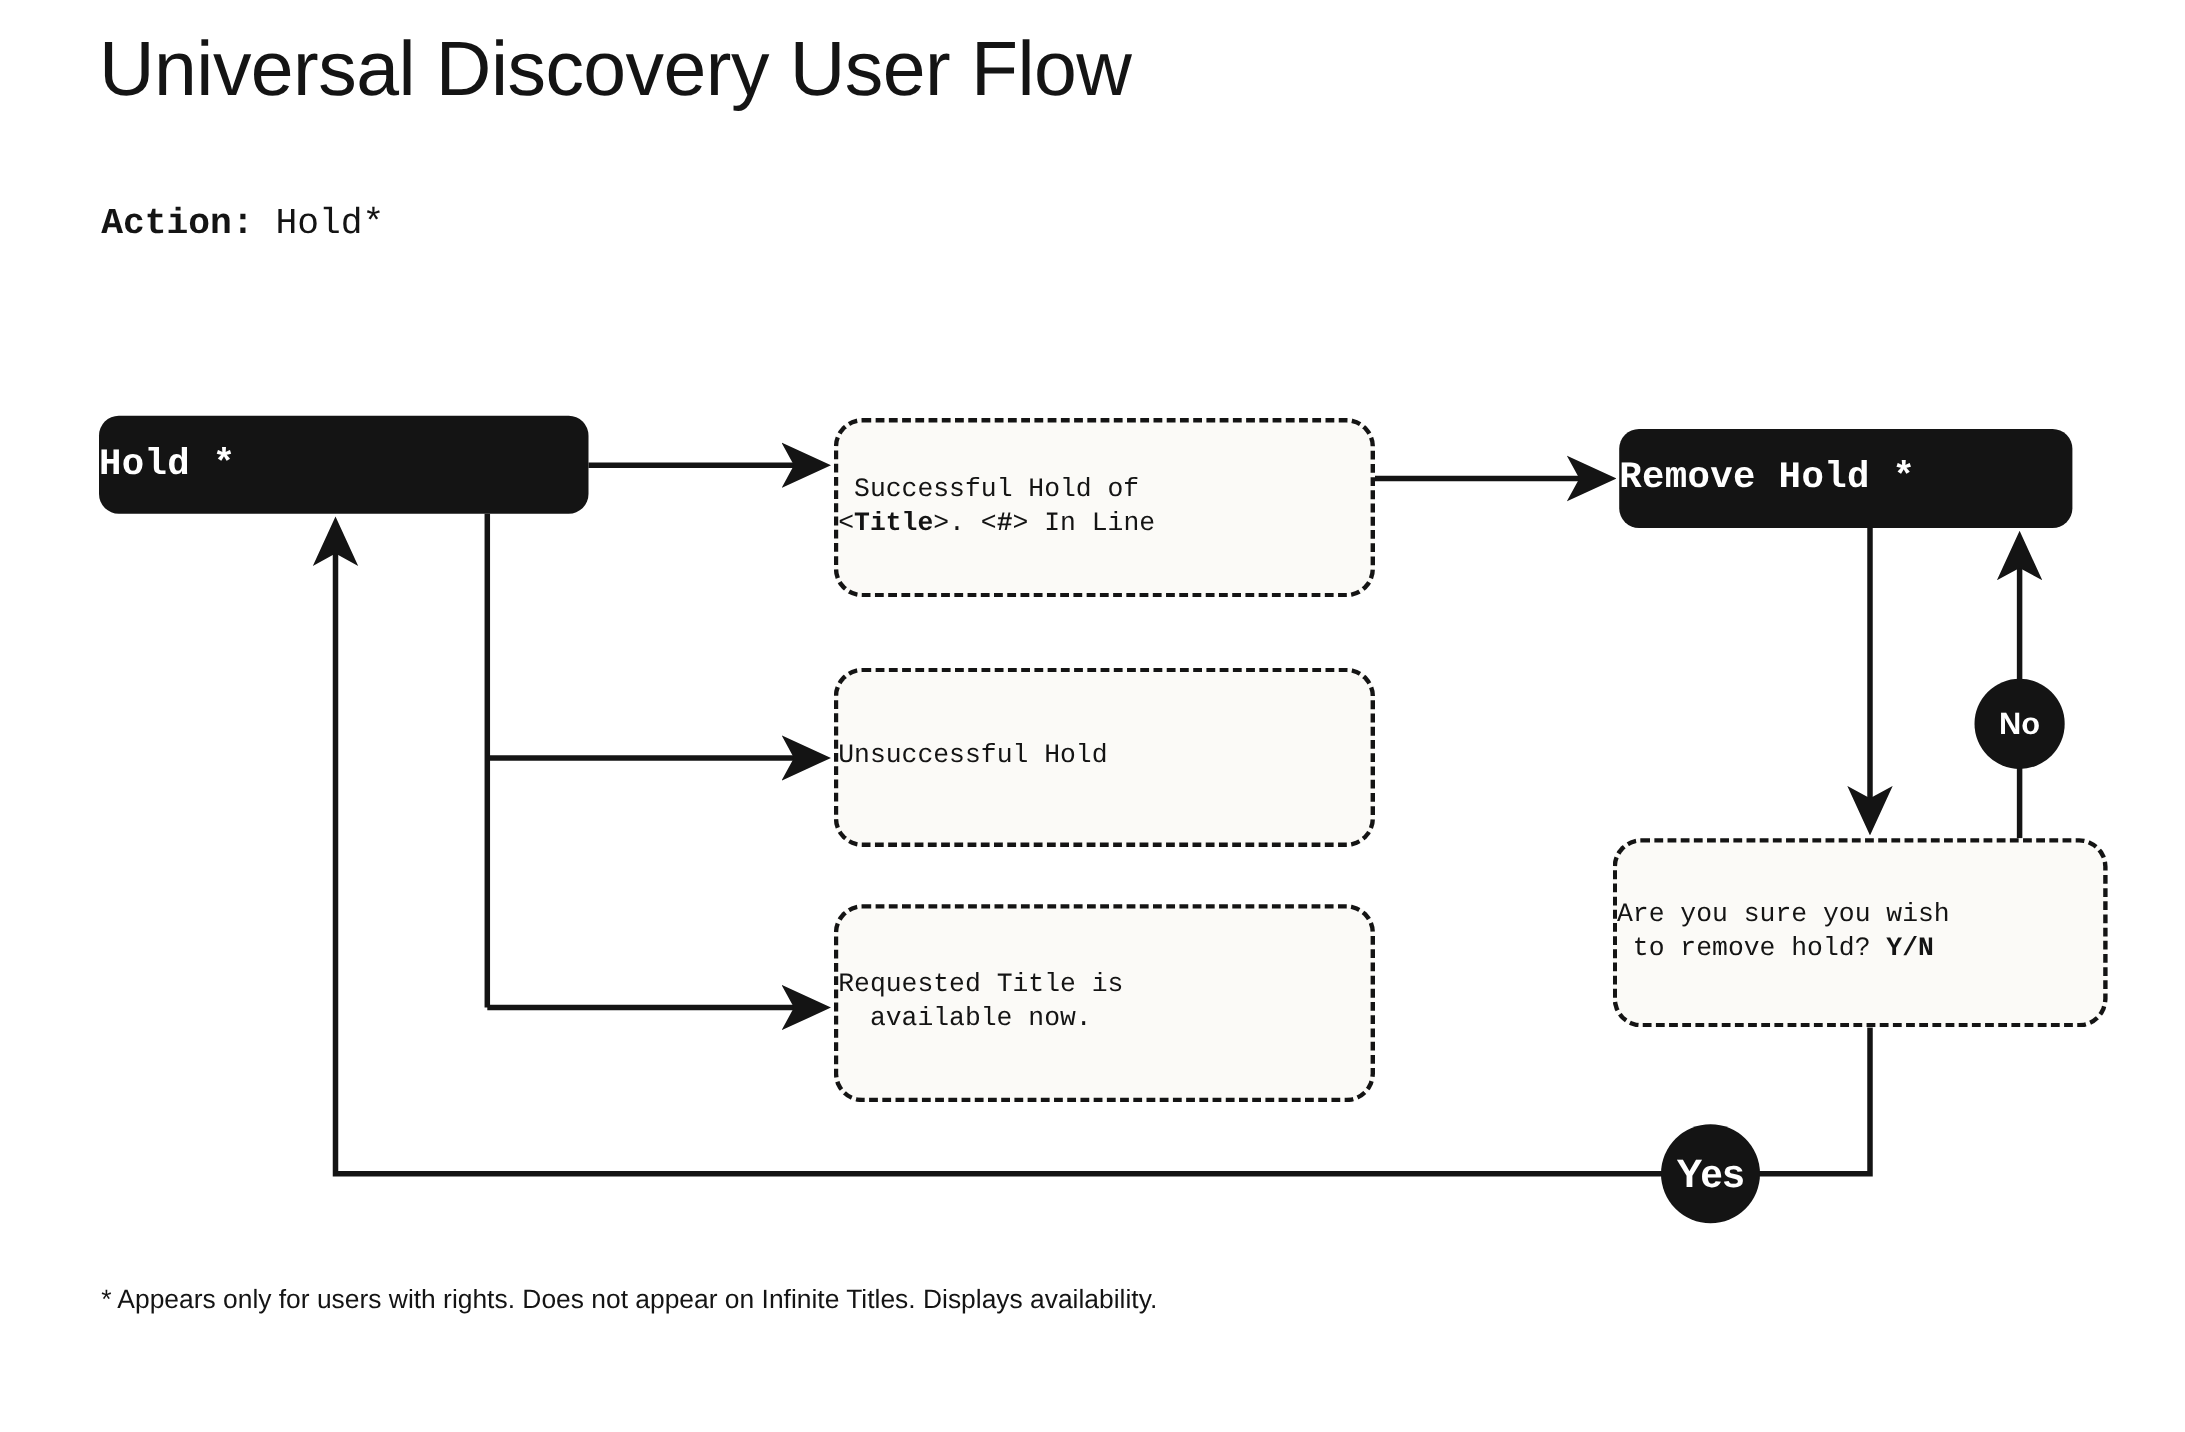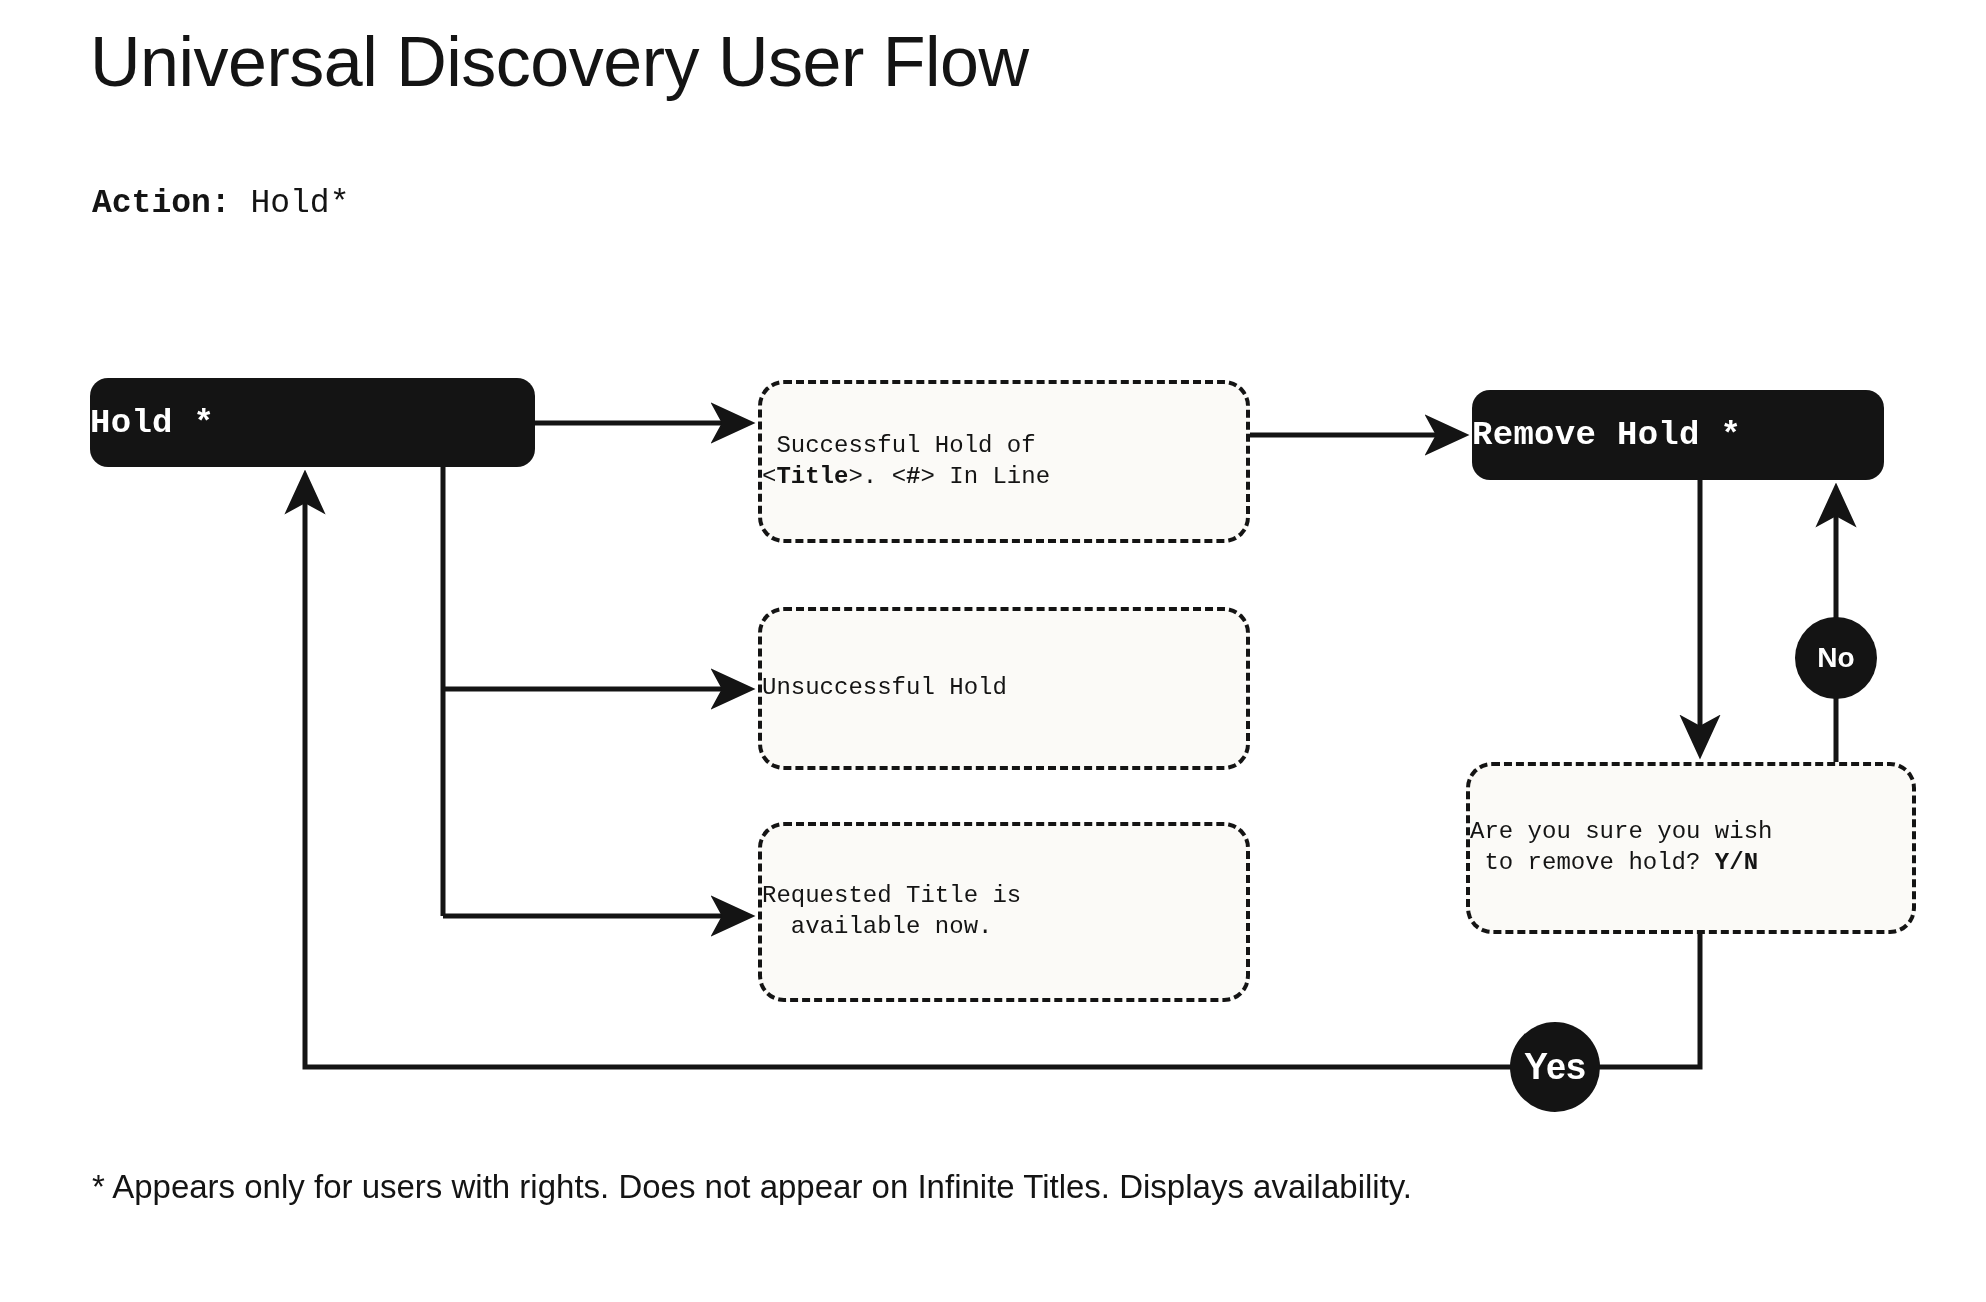--- a/index.html
+++ b/index.html
@@ -39,21 +39,21 @@
     white-space: nowrap;
     font-family: Liberation Mono, monospace;
   }
   #action-line .lbl {
     font-weight: bold;
   }
   #footnote {
     position: absolute;
     left: 92px;
     top: 1168px;
-    font-size: 33px;
+    font-size: 24px;
     color: #141414;
     white-space: nowrap;
   }
 
   
   #connectors {
     position: absolute;
     left: 0;
     top: 0;
     width: 1986px;

